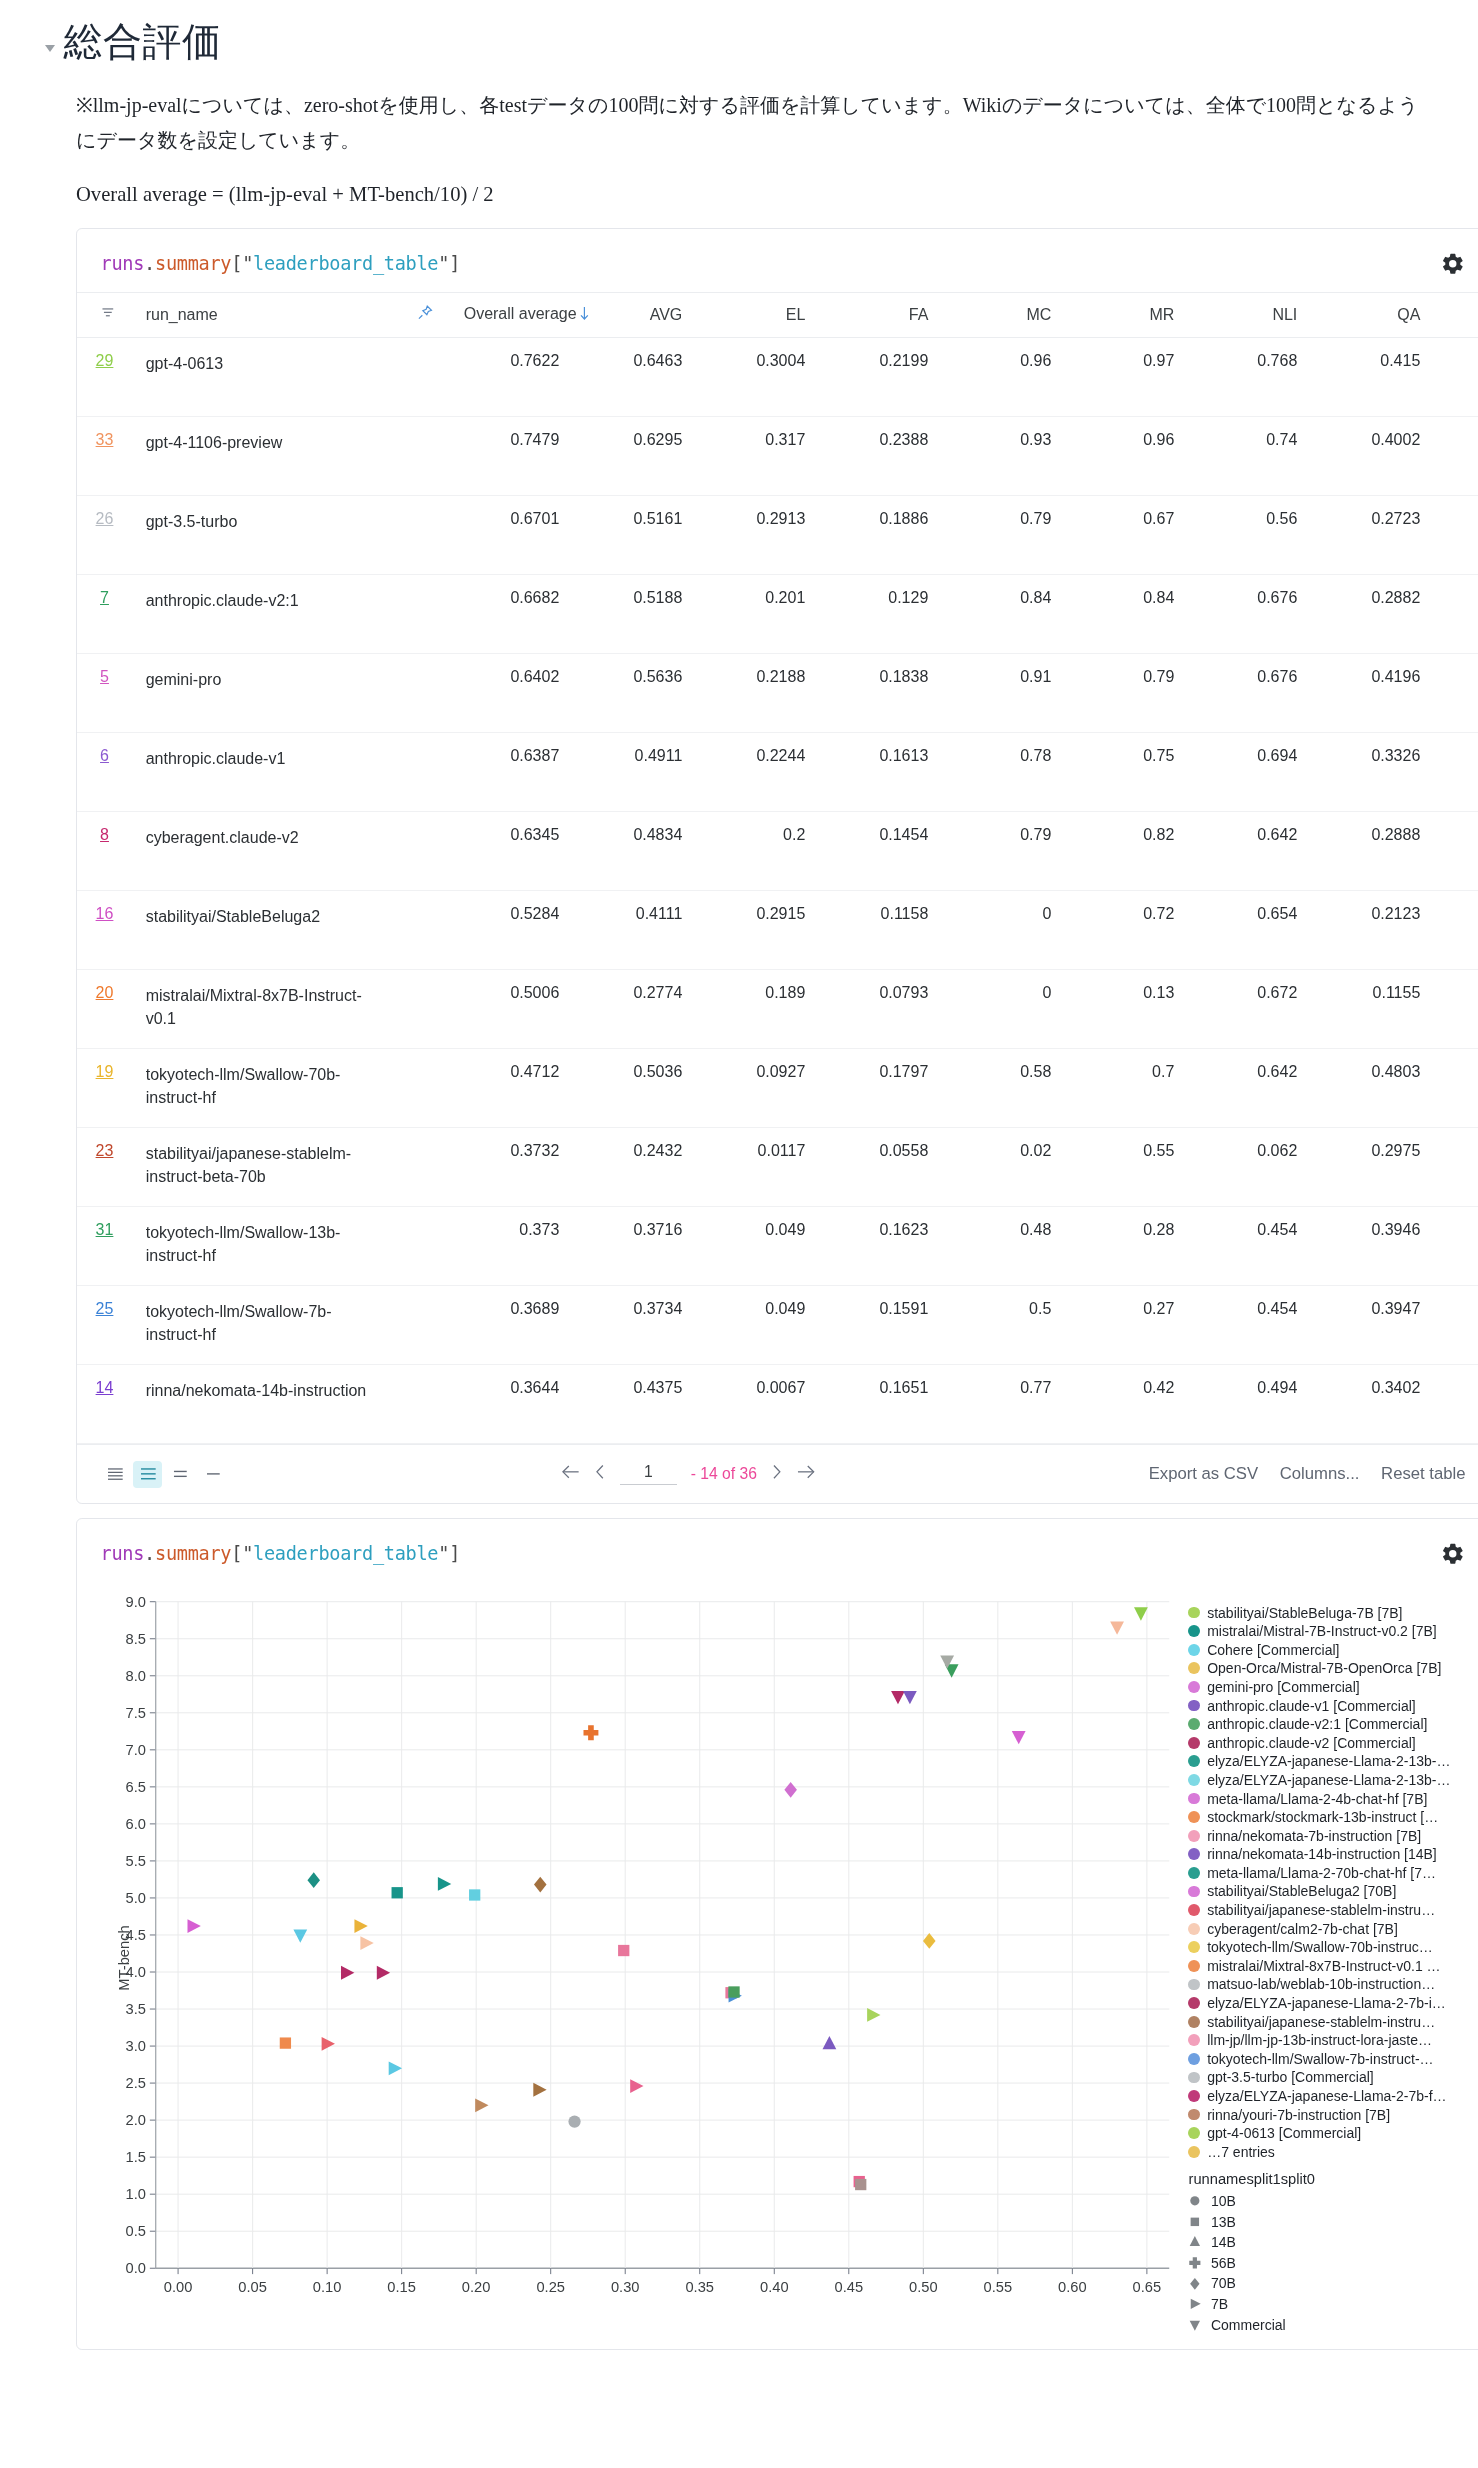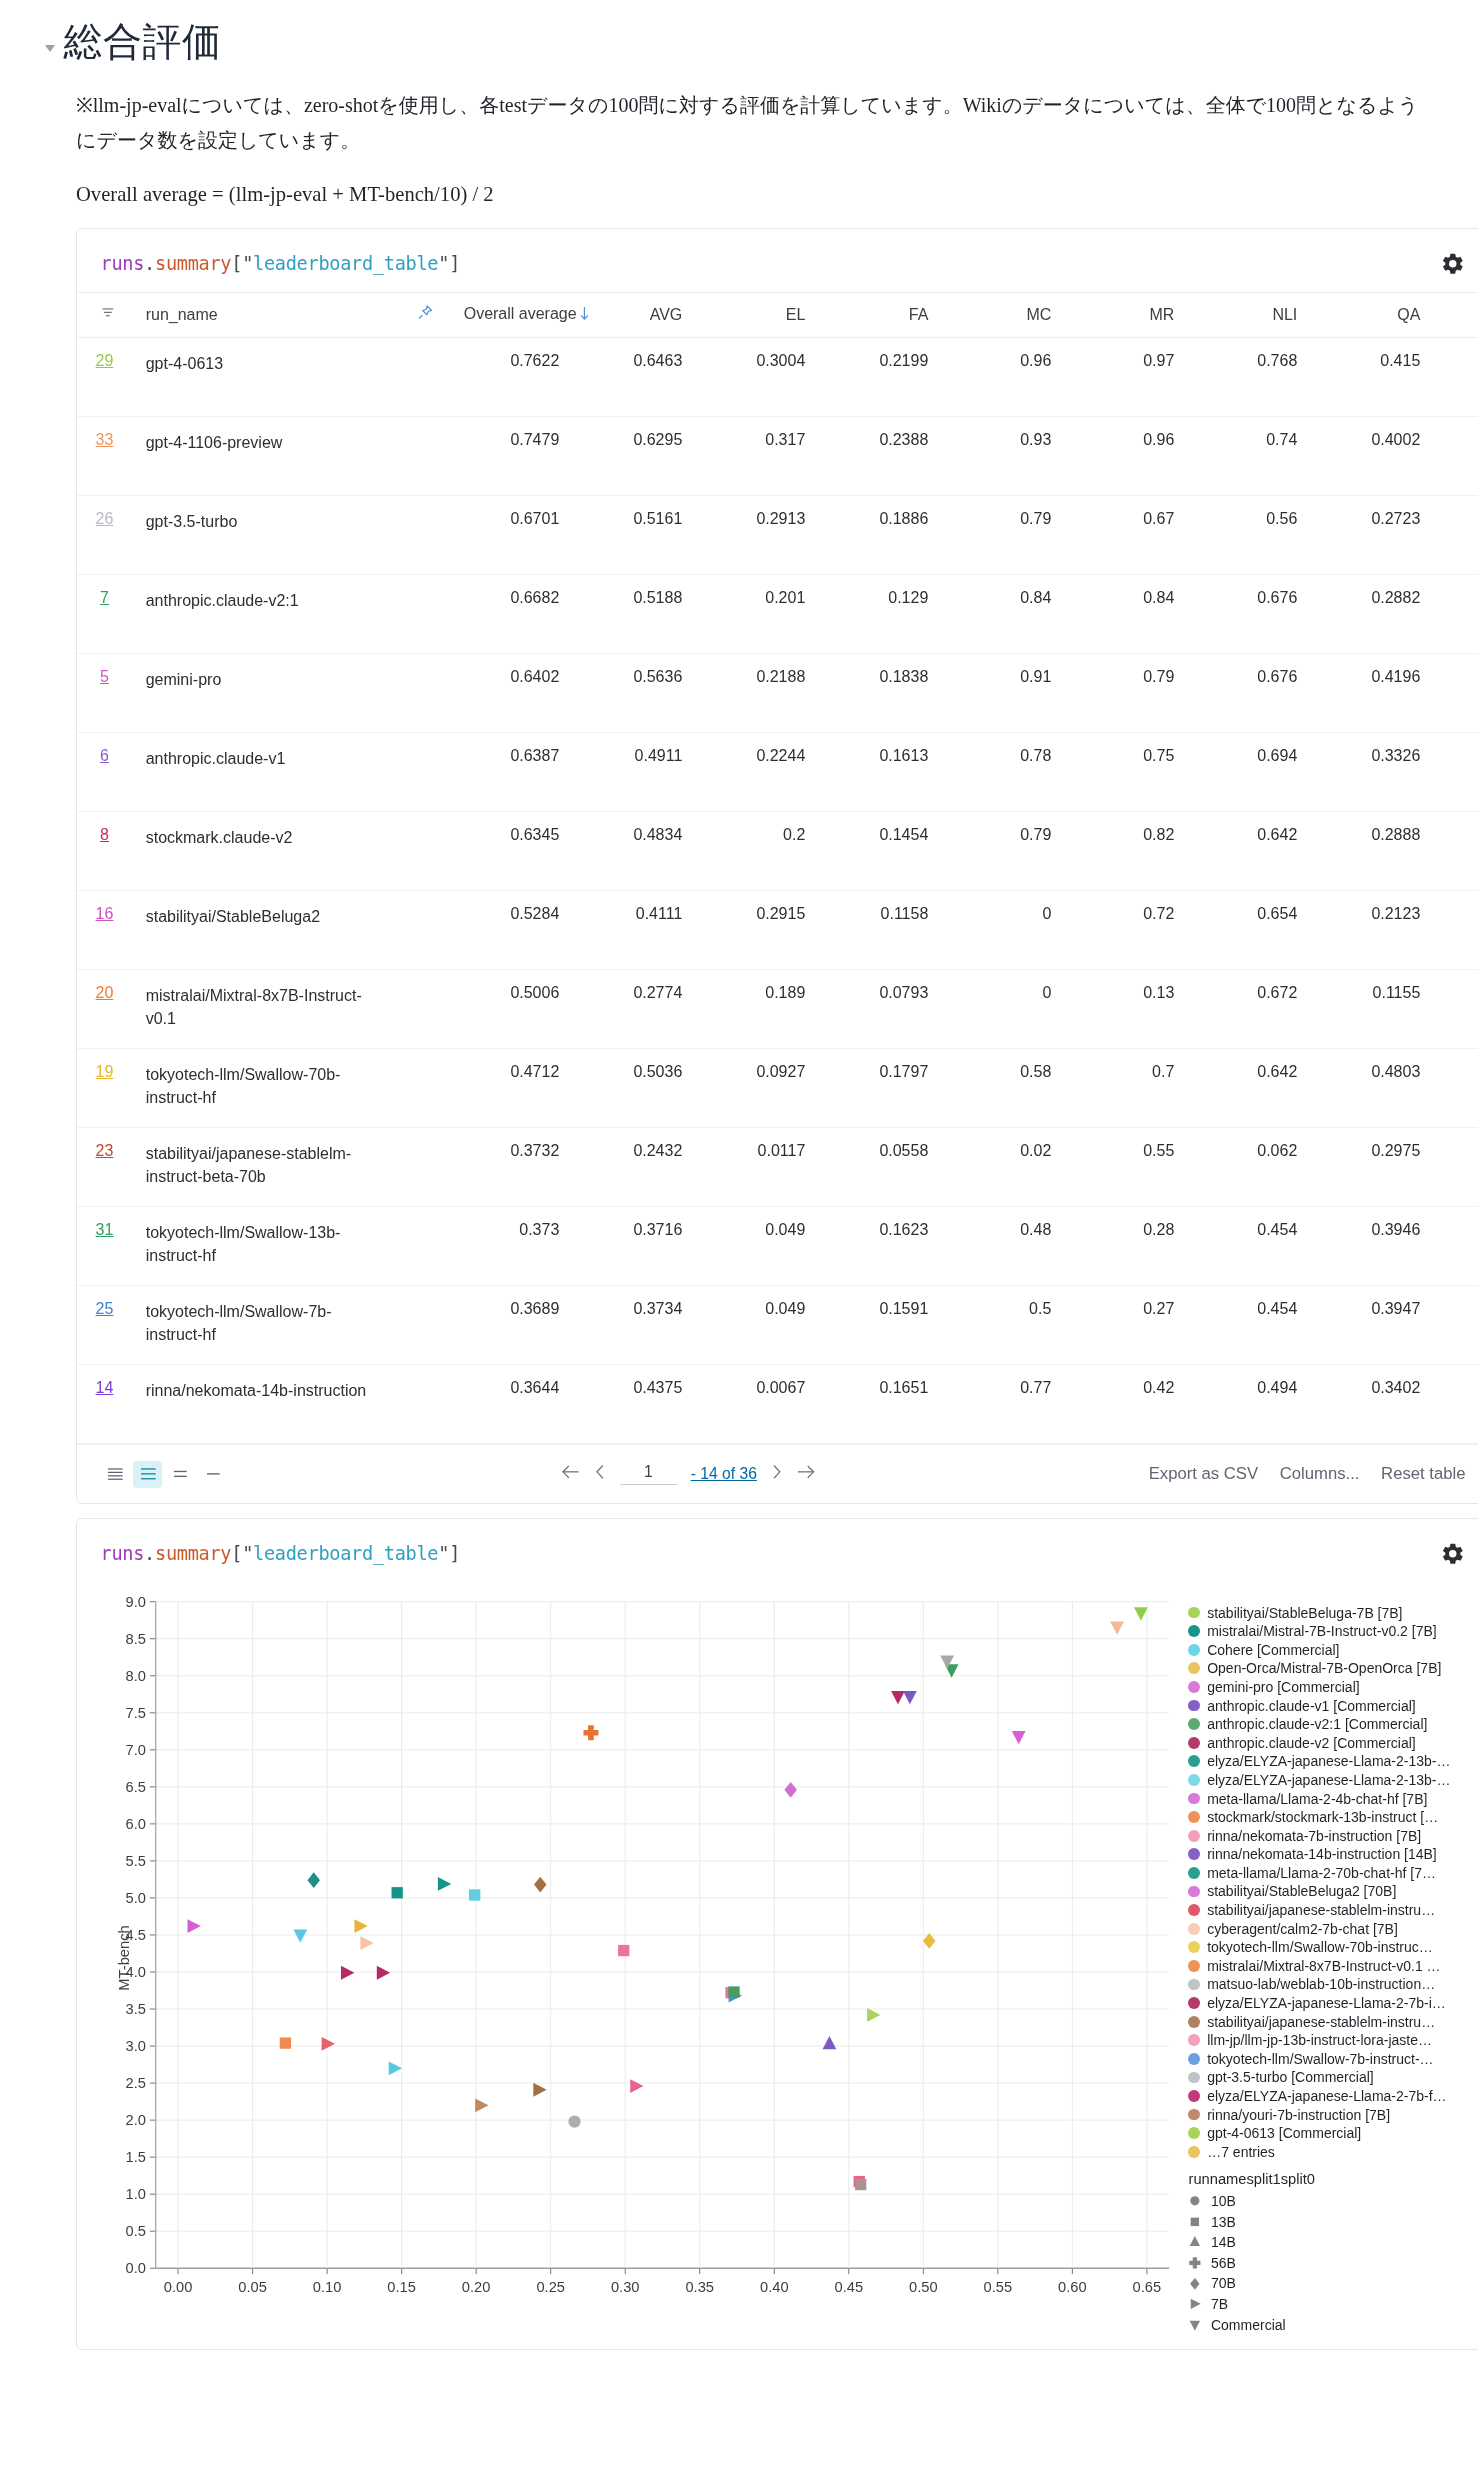--- a/index.html
+++ b/index.html
@@ -118,21 +118,21 @@
   .foot-center {
     flex: 1; display: flex; align-items: center; justify-content: center;
     gap: 13.7px; color: #5f6672; font-size: 15.7px;
   }
   .pg-arrow { cursor: pointer; color: #6b7280; }
   .pg-input {
     width: 57px; border: none; border-bottom: 1.5px solid #c9ccd1;
     text-align: center; font-size: 15.7px; font-family: "Liberation Sans", sans-serif;
     color: #3c4043; background: transparent; outline: none; padding: 0 0 2.9px 0;
   }
-  .pg-label { color: #0369a1; font-size: 15.7px; white-space: nowrap; text-decoration: underline; }
+  .pg-label { color: #ec4899; font-size: 15.7px; white-space: nowrap; }
   .foot-right { display: flex; align-items: center; gap: 21.6px; }
   .foot-link {
     color: #5f6672; font-size: 16.7px; cursor: pointer; white-space: nowrap;
   }
 
   
   .chart-body { display: flex; padding: 3.9px 15.7px 13.7px 15.7px; }
   .plot-area { position: relative; width: 1088px; height: 745px; }
   .ylabel {
     position: absolute; left: -2px; top: 50%;
@@ -318,21 +318,21 @@
               <td class="num">0.2244</td>
               <td class="num">0.1613</td>
               <td class="num">0.78</td>
               <td class="num">0.75</td>
               <td class="num">0.694</td>
               <td class="num">0.3326</td>
               <td class="num"></td>
             </tr>
             <tr>
               <td class="idx" style="color: rgb(198, 40, 110);">8</td>
-              <td class="rname">stockmark.claude-v2</td>
+              <td class="rname">cyberagent.claude-v2</td>
               <td></td>
               <td class="num">0.6345</td>
               <td class="num">0.4834</td>
               <td class="num">0.2</td>
               <td class="num">0.1454</td>
               <td class="num">0.79</td>
               <td class="num">0.82</td>
               <td class="num">0.642</td>
               <td class="num">0.2888</td>
               <td class="num"></td>

